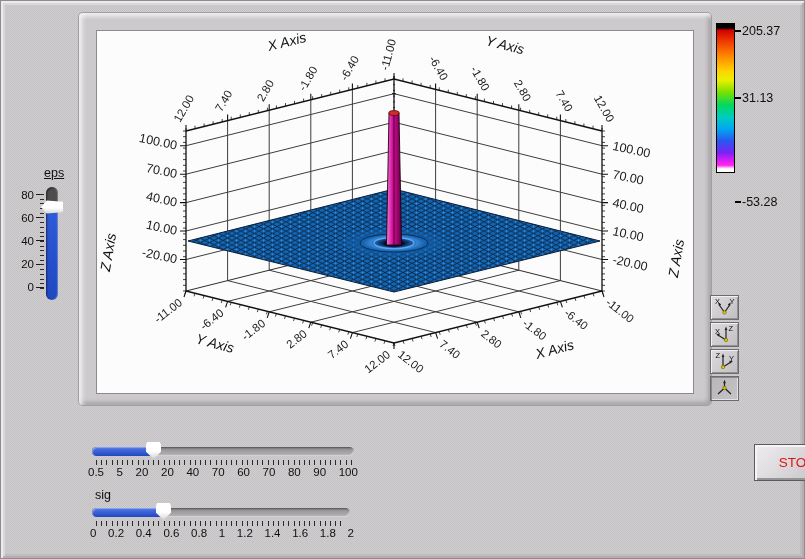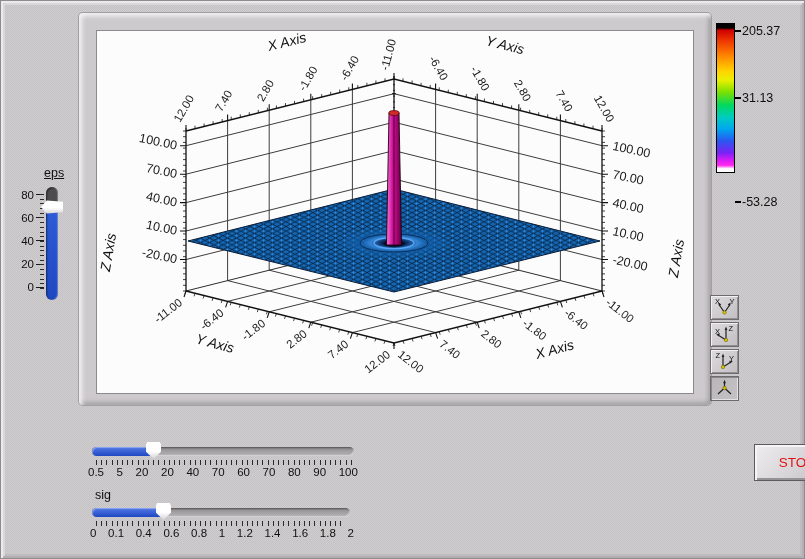--- a/index.html
+++ b/index.html
@@ -335,21 +335,21 @@
   </div>
 
   <div class="slider-label" style="left:95px;top:488px;">sig</div>
   <div class="htrack" style="left:92px;top:508px;width:258px;">
     <div class="hfill" style="width:71px;"></div>
     <div class="hthumb" style="left:64px;"></div>
   </div>
   <div class="hticks" style="left:96px;top:521px;width:250px;"></div>
   <div class="hscale" style="left:90px;top:527px;width:264px;">
     <span>0</span>
-    <span>0.1</span>
+    <span>0.2</span>
     <span>0.4</span>
     <span>0.6</span>
     <span>0.8</span>
     <span>1</span>
     <span>1.2</span>
     <span>1.4</span>
     <span>1.6</span>
     <span>1.8</span>
     <span>2</span>
   </div>

